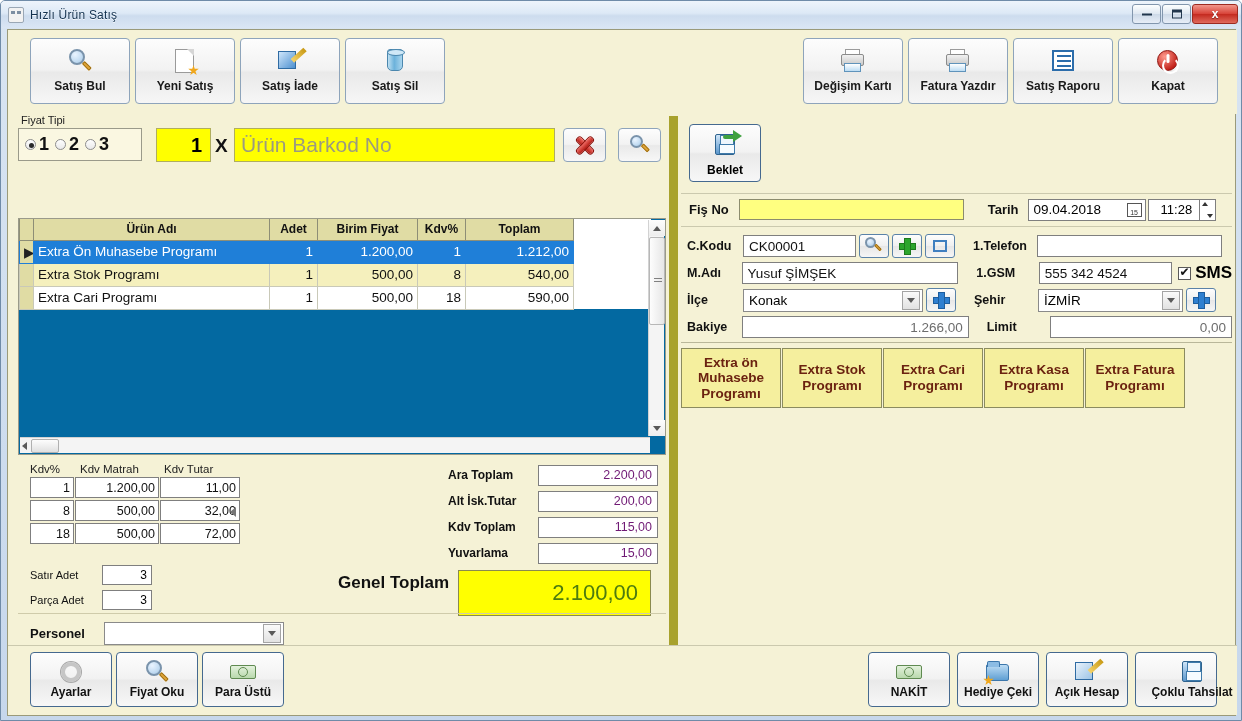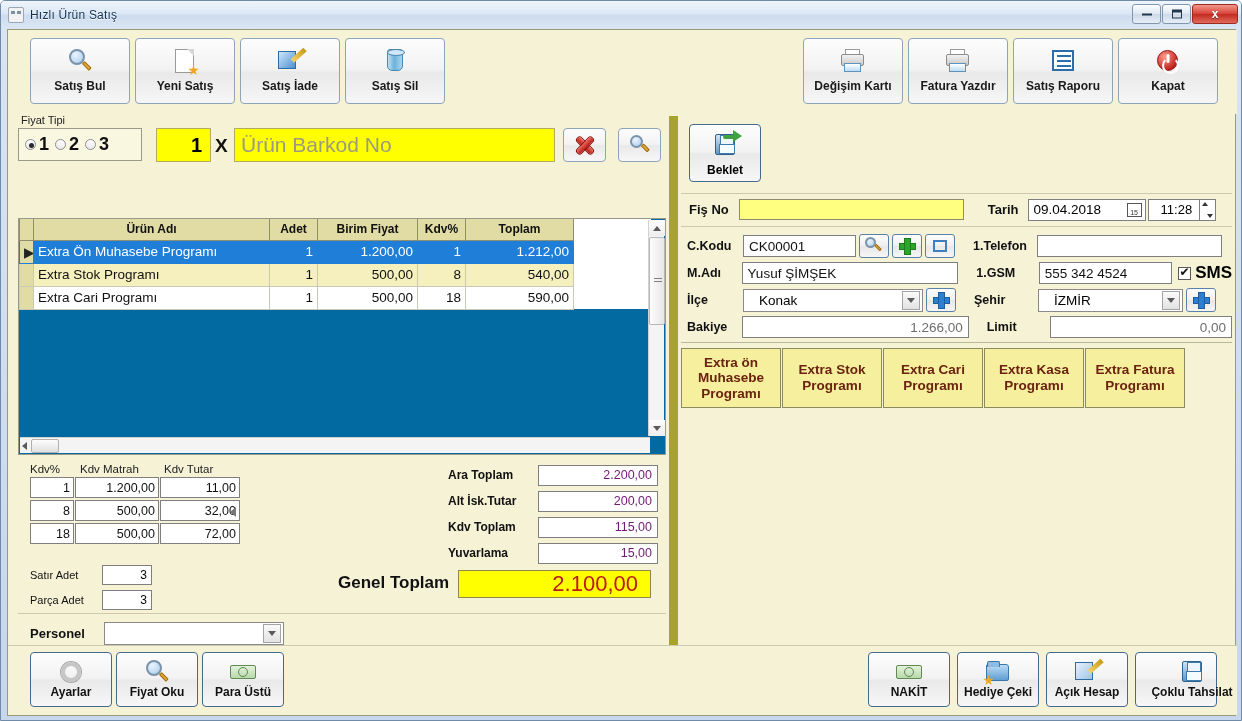--- a/index.html
+++ b/index.html
@@ -230,23 +230,23 @@
              font-size:12.5px; color:#701a75; display:flex; align-items:center; justify-content:flex-end;
              padding-right:5px; }
 
   
   #counts { position:absolute; left:22px; top:534px; }
   .cnt-row { display:flex; align-items:center; height:21px; margin-bottom:4px; }
   .cnt-lbl { width:72px; font-size:11px; color:#111; }
   .cnt-val { width:50px; height:20px; border:1px solid #7f7f7f; background:#fff;
              font-size:12px; display:flex; align-items:center; justify-content:flex-end; padding-right:4px; }
   #genel-lbl { position:absolute; left:330px; top:543px; font-size:17px; font-weight:bold; color:#111; }
-  #genel-val { position:absolute; left:450px; top:540px; width:193px; height:28px;
+  #genel-val { position:absolute; left:450px; top:540px; width:193px; height:46px;
                background:#ffff00; border:1px solid #8a8a4f;
-               font-size:22px; color:#b91c1c; display:flex; align-items:center; justify-content:flex-end;
+               font-size:22px; color:#4d7c0f; display:flex; align-items:center; justify-content:flex-end;
                padding-right:12px; }
   #sep1 { position:absolute; left:10px; top:583px; width:648px; height:1px; background:#d9d6b8; border-top:1px solid #cfcbaa; }
   #personel-lbl { position:absolute; left:22px; top:596px; font-size:13px; font-weight:bold; color:#111; }
   #personel-cb { position:absolute; left:96px; top:592px; width:180px; height:23px;
                  background:#fff; border:1px solid #8a8a8a; display:flex; align-items:center; justify-content:flex-end; }
   .cb-btn { width:18px; height:19px; margin-right:2px; background:linear-gradient(#fafafa,#e2e2e2);
             border:1px solid #a4a4a4; display:flex; align-items:center; justify-content:center; }
 
   
   #vdiv { position:absolute; left:661px; top:86px; width:9px; height:530px; background:#a8a22e; }
@@ -289,21 +289,21 @@
   .minibtn { width:30px; height:24px; border-radius:3px; margin-left:3px;
              background:linear-gradient(#fdfdfd,#f0f0f0 48%,#e7e7e7 52%,#f6f6f6);
              border:1px solid #5a82a8; display:flex; align-items:center; justify-content:center; }
   .plus { position:relative; width:15px; height:15px; }
   .plus i { position:absolute; background:#2da52d; box-shadow:0 0 0 1px #1d7a1d; }
   .plus i:first-child { left:0; top:5px; width:15px; height:5px; }
   .plus i:last-child { left:5px; top:0; width:5px; height:15px; }
   .plus.blue i { background:#2f7fd0; box-shadow:0 0 0 1px #1d5d9e; }
   .sqicn { width:14px; height:12px; border:2px solid #3f7fc0; }
   .dd { width:180px; height:23px; background:#fff; border:1px solid #8a8a8a; font-size:13.5px;
-        display:flex; align-items:center; padding-left:15px; }
+        display:flex; align-items:center; padding-left:5px; }
   .dd .cb-btn { margin-left:auto; }
   .chk { width:13px; height:13px; border:1px solid #5a5a5a; background:#fff; position:relative; }
   .chk.on:after { content:"✔"; position:absolute; left:0px; top:-3px; font-size:12px; color:#111; }
 
   #progbtns { position:absolute; left:3px; top:226px; width:551px; height:67px;
               border-top:1px solid #b9b79a; padding-top:5px; display:flex; gap:1px; }
   .pbtn {
     width:100px; height:60px; background:#f5ef9e; border:1px solid #8b8b5f;
     display:flex; align-items:center; justify-content:center; text-align:center;
     font-size:13.5px; font-weight:bold; color:#6b2210; line-height:1.15; padding:0 2px;

